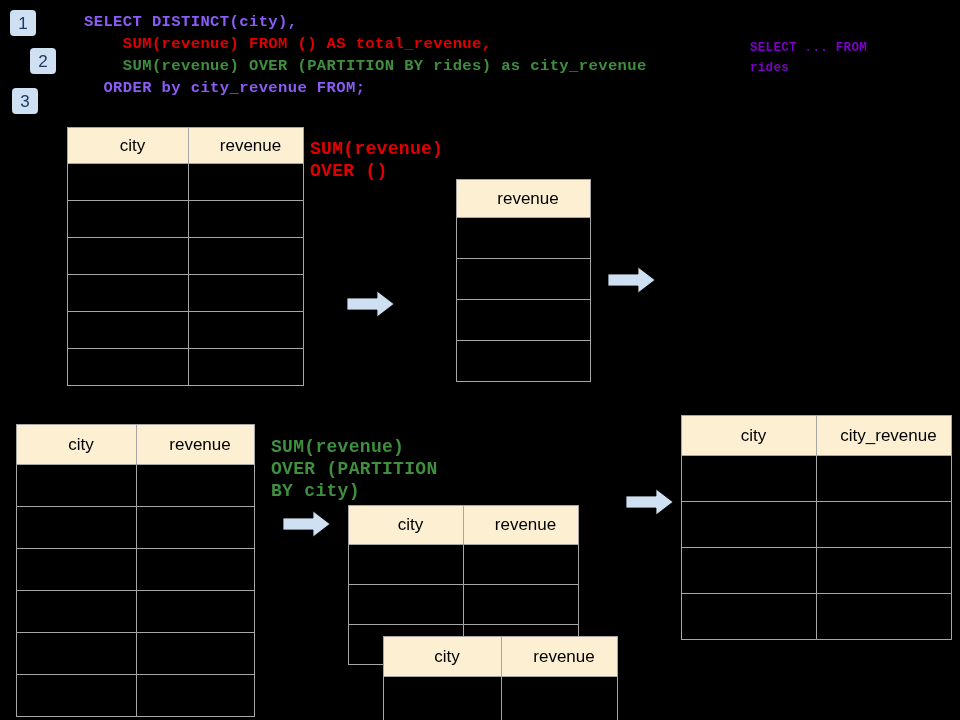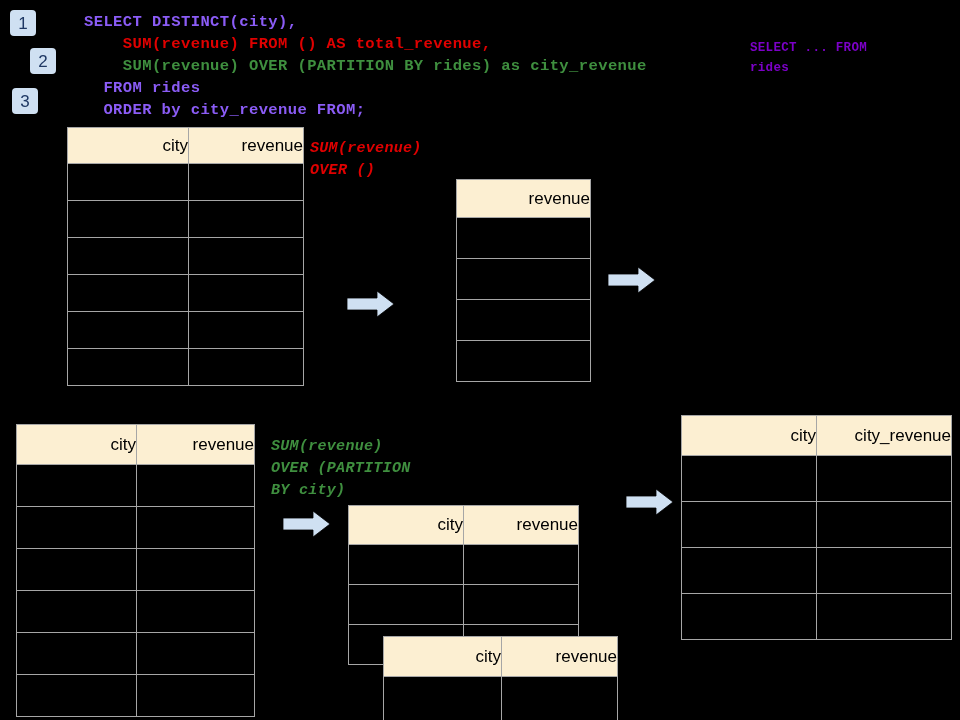--- a/index.html
+++ b/index.html
@@ -60,26 +60,25 @@
     font-weight: bold;
     color: #7c00c8;
     white-space: pre;
     letter-spacing: 0.3px;
   }
 
   
   .annot {
     position: absolute;
     font-family: "Liberation Mono", monospace;
-    font-size: 15px;
+    font-size: 18px;
     line-height: 22px;
     font-weight: bold;
     white-space: pre;
     letter-spacing: 0.3px;
-    font-style: italic;
   }
   .annot.red   { color: #e00000; }
   .annot.green { color: #3f8f3f; }
 
   
   .tbl {
     position: absolute;
     border-collapse: collapse;
     table-layout: fixed;
     background: #000;
@@ -88,21 +87,21 @@
     border: 1px solid #a6a6a6;
     padding: 0;
     margin: 0;
   }
   .tbl th {
     background: #fcefd2;
     color: #000000;
     font-family: "Liberation Sans", sans-serif;
     font-weight: normal;
     font-size: 17px;
-    text-align: right;
+    text-align: center;
     padding-left: 9px;
     box-sizing: border-box;
   }
   .tbl td {
     background: #000000;
   }
 
   
   .arrow {
     position: absolute;
@@ -112,21 +111,21 @@
 <body>
 
 <div id="canvas">
 
   <div id="badges-layer">
       <div class="badge" style="left: 10px; top: 10px;">1</div>
       <div class="badge" style="left: 30px; top: 48px;">2</div>
       <div class="badge" style="left: 12px; top: 88px;">3</div>
     </div>
 
-  <div class="sql-block" id="sql-block"><div class="sql-line c-purple">SELECT DISTINCT(city),</div><div class="sql-line c-red">    SUM(revenue) FROM () AS total_revenue,</div><div class="sql-line c-green">    SUM(revenue) OVER (PARTITION BY rides) as city_revenue</div><div class="sql-line c-purple">  FROM rides</div><div class="sql-line c-purple">  ORDER by city_revenue FROM;</div></div>
+  <div class="sql-block" id="sql-block"><div class="sql-line c-purple">SELECT DISTINCT(city),</div><div class="sql-line c-red">    SUM(revenue) FROM () AS total_revenue,</div><div class="sql-line c-green">    SUM(revenue) OVER (PARTITION BY rides) as city_revenue</div><div class="sql-line c-purple">  ORDER by city_revenue FROM;</div></div>
   <div class="sql-side">SELECT ... FROM
 rides</div>
 
   <div id="annotations-layer">
       <div class="annot red" style="left: 310px; top: 138px;">SUM(revenue)
 OVER ()</div>
       <div class="annot green" style="left: 271px; top: 436px;">SUM(revenue)
 OVER (PARTITION
 BY city)</div>
     </div>

